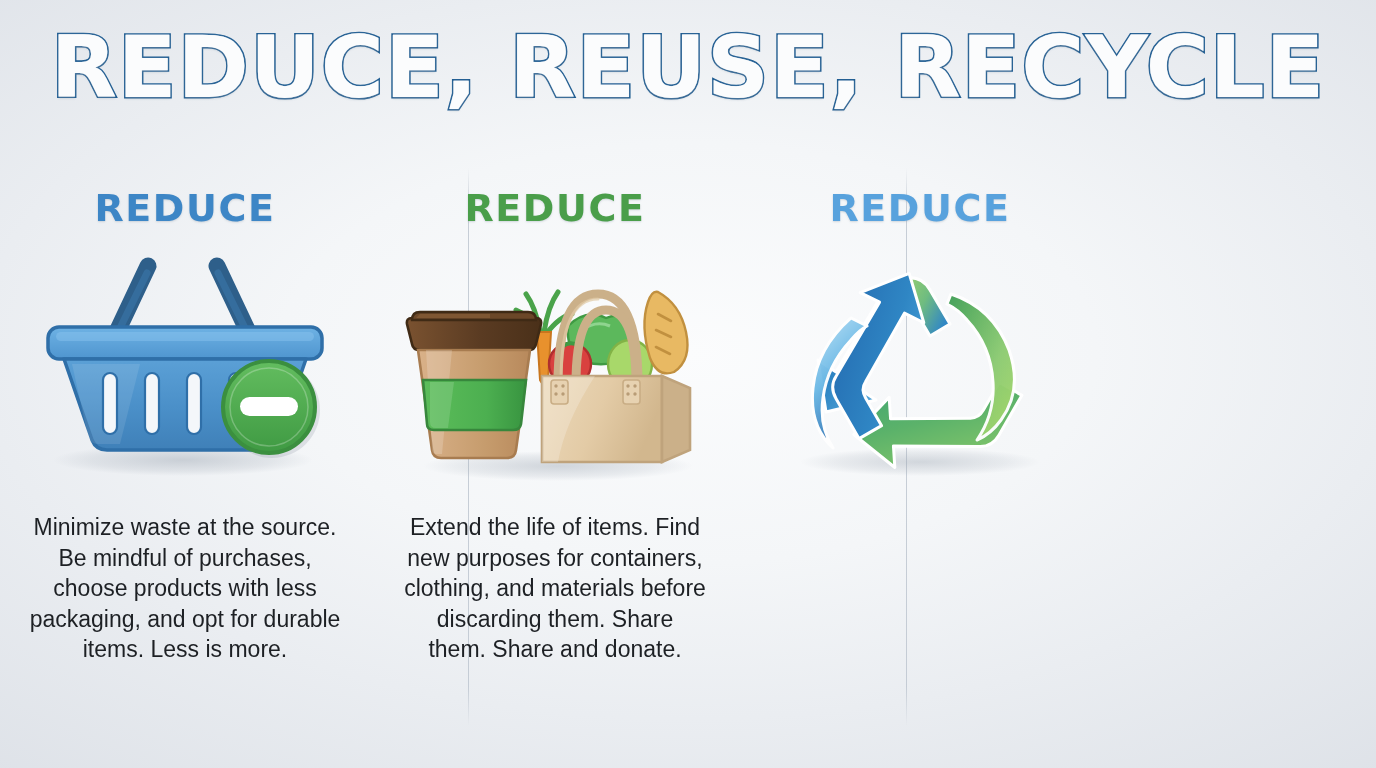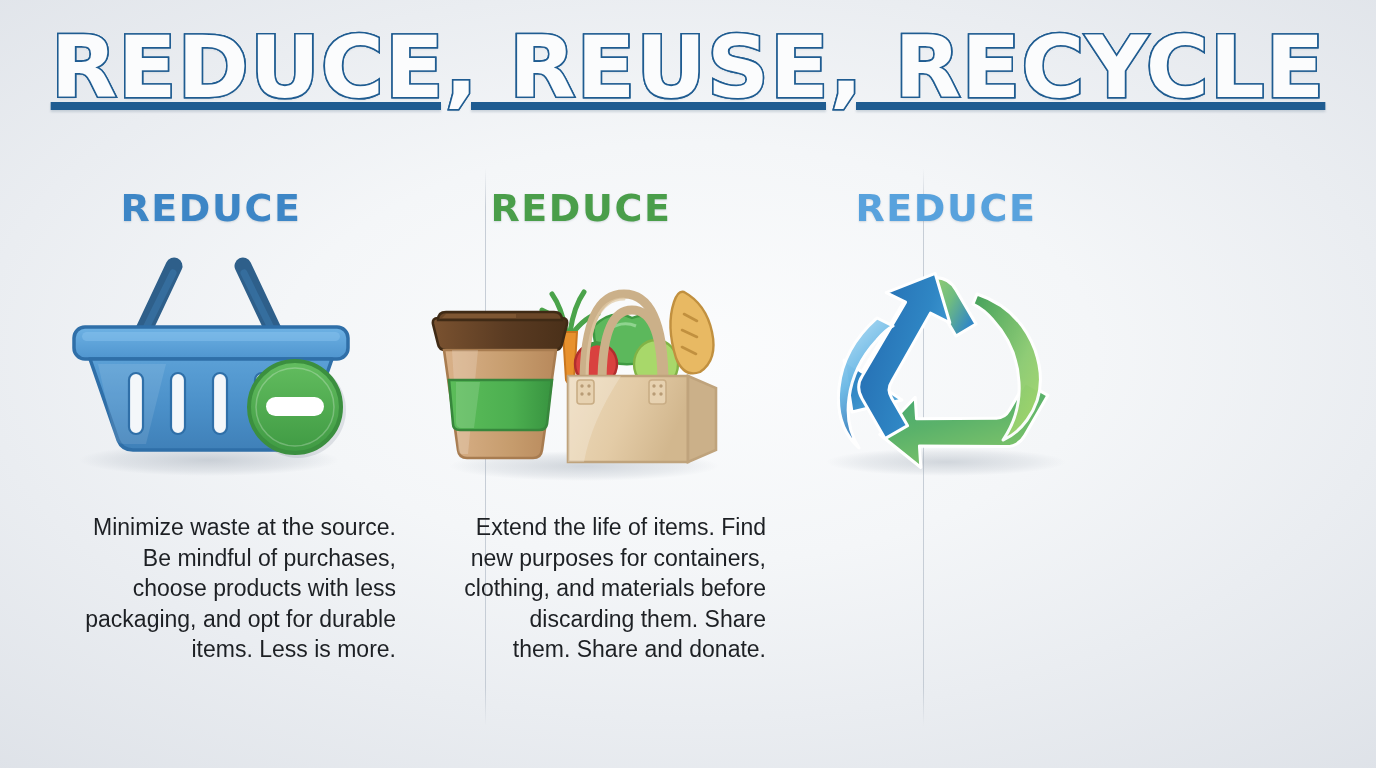--- a/index.html
+++ b/index.html
@@ -40,33 +40,31 @@
     font-weight: bold;
     letter-spacing: 1px;
     color: #fbfcfd;
     -webkit-text-stroke: 3.2px #1f5c91;
     paint-order: stroke fill;
     text-shadow:
       0 2px 2px rgba(120, 140, 160, 0.30),
       0 0 1px rgba(255, 255, 255, 0.9);
     line-height: 1.05;
     white-space: nowrap;
-    text-decoration: underline;
   }
 
   
   .columns {
     position: absolute;
     top: 160px;
-    left: 17px;
+    left: 0;
     width: 1100px;
     height: 570px;
     display: flex;
     flex-direction: row;
-    padding-left: 9px;
   }
   .col {
     position: relative;
     flex: 1 1 33.3333%;
     display: flex;
     flex-direction: column;
     align-items: center;
   }
   .divider {
     position: absolute;
@@ -102,21 +100,21 @@
     margin-top: 24px;
   }
   .art svg { display: block; width: 100%; height: 100%; }
 
   
   .body-copy {
     font-family: "Liberation Sans", sans-serif;
     font-size: 23px;
     line-height: 30.5px;
     color: #1d2024;
-    text-align: right;
+    text-align: center;
     width: 370px;
     margin-top: 26px;
     white-space: pre-line;
   }
 </style>
 </head>
 <body>
 
 <div class="poster">
 

